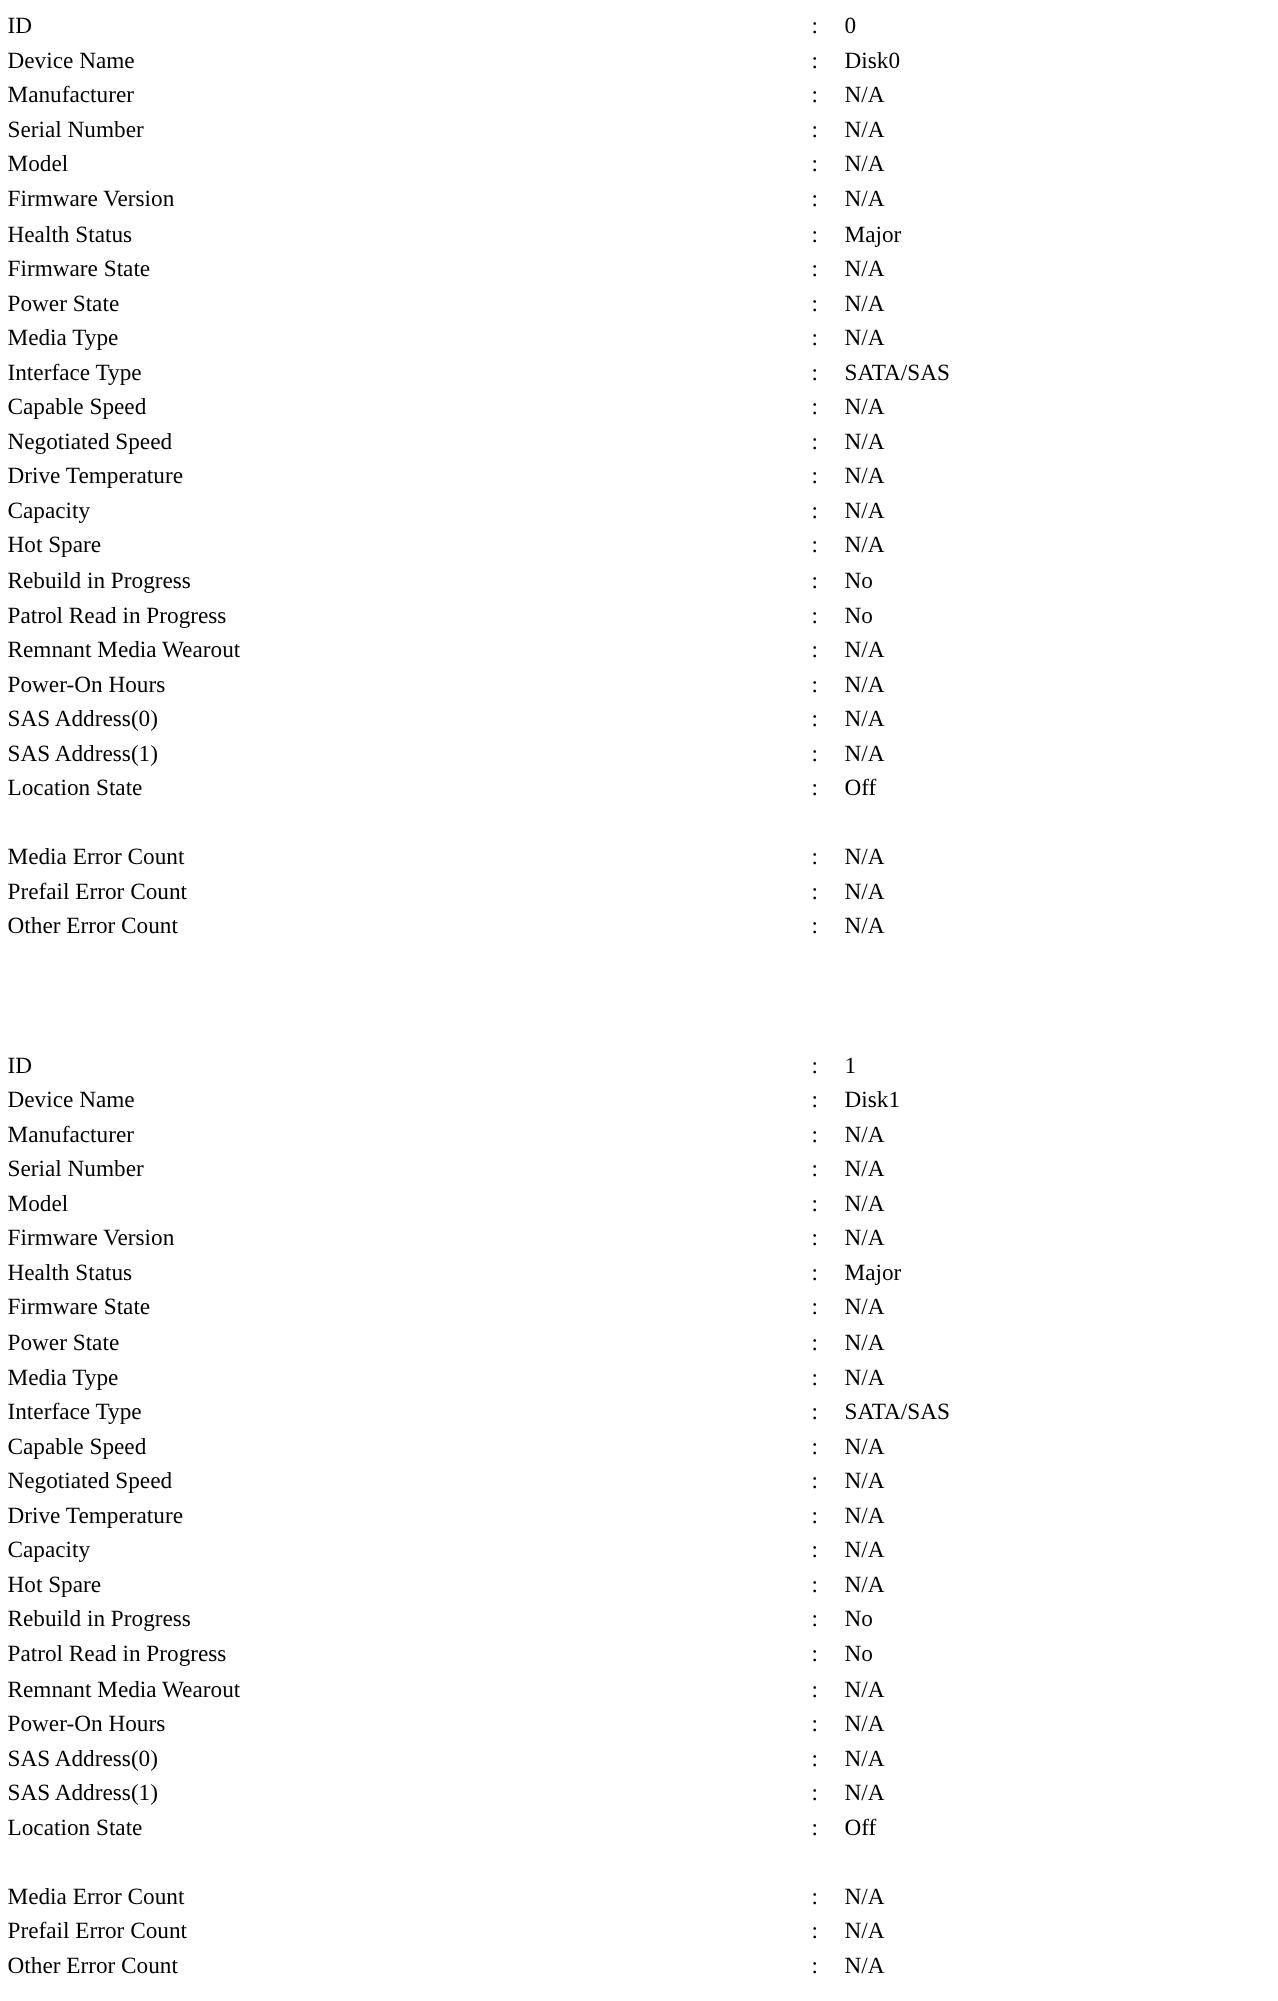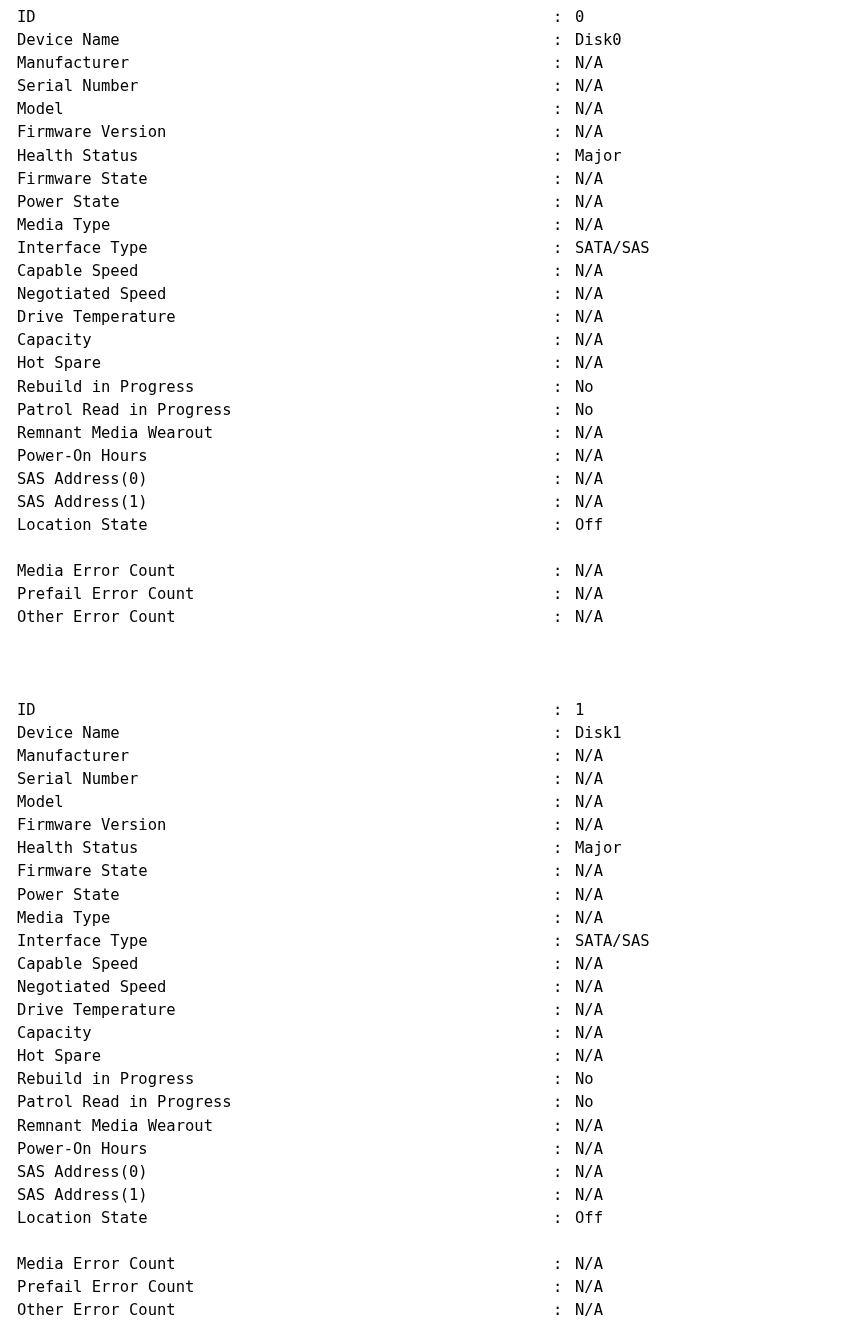--- a/index.html
+++ b/index.html
@@ -10,23 +10,24 @@
   body {
     width: 852px;
     height: 1334px;
     font-family: "DejaVu Sans Mono", "Liberation Mono", monospace;
     font-size: 15.5px;
     line-height: 23.1px;
     color: #000000;
     overflow: hidden;
   }
   .page {
-    padding: 6px 0 0 17px;
+    padding: 6px 0 0 5px;
     box-sizing: border-box;
     width: 852px;
+    font-family: Liberation Serif, serif;
   }
   .block {
     display: block;
   }
   .row {
     display: flex;
     white-space: pre;
     height: 23.1px;
     align-items: flex-start;
   }

